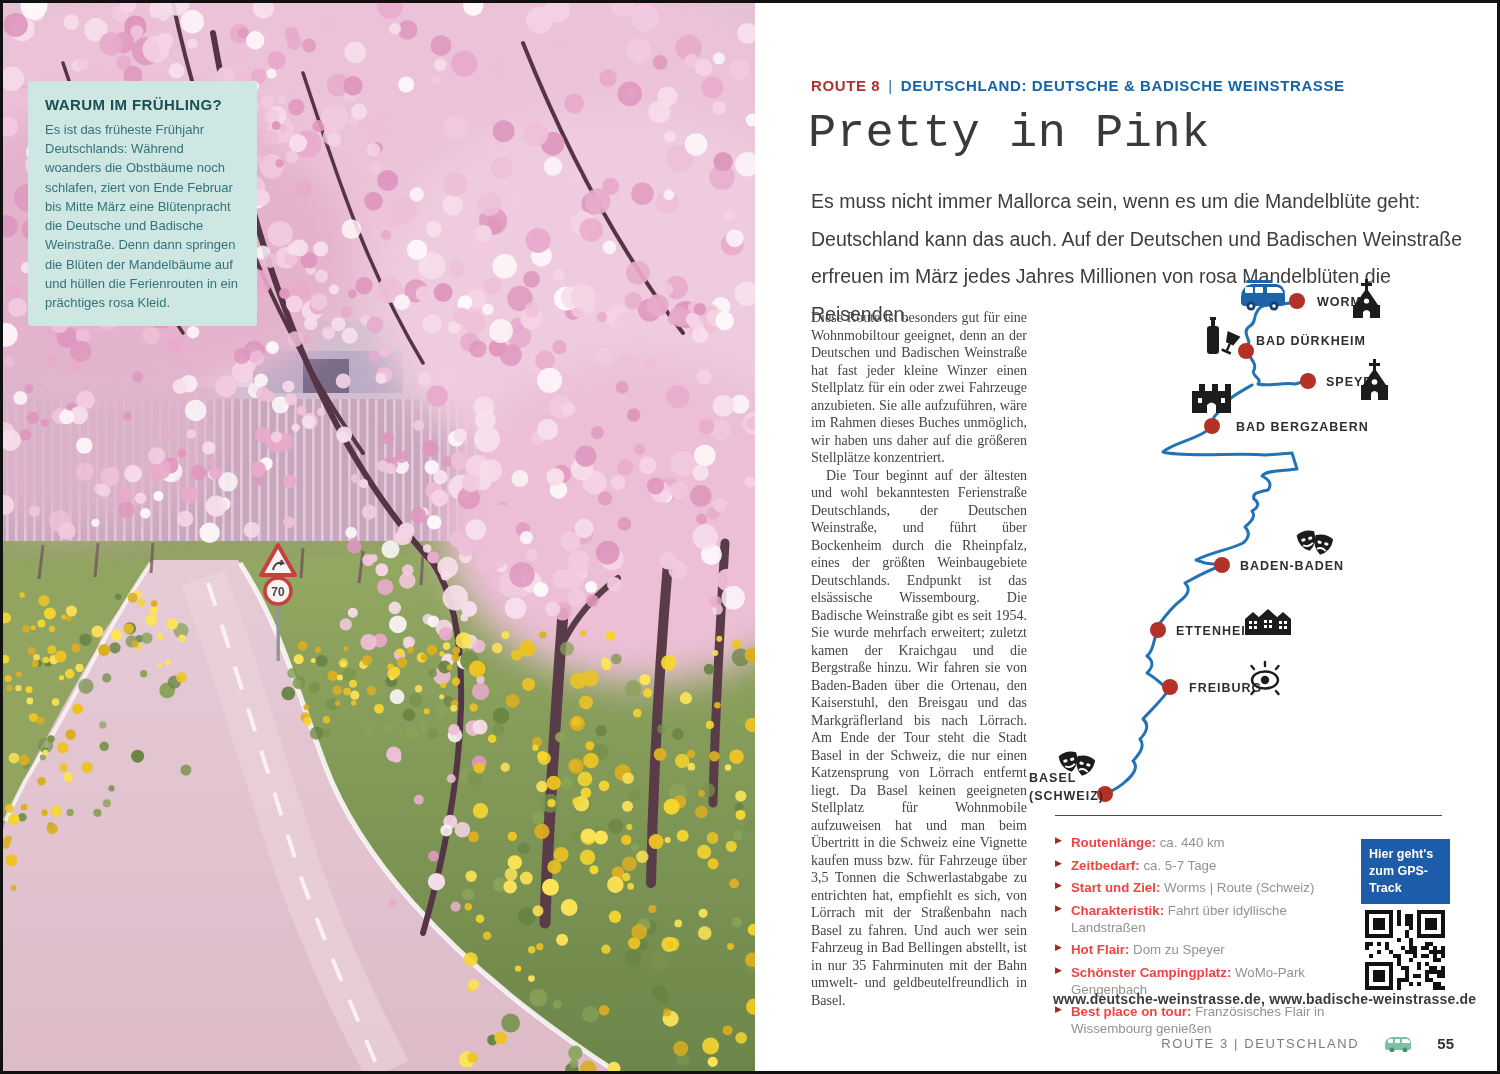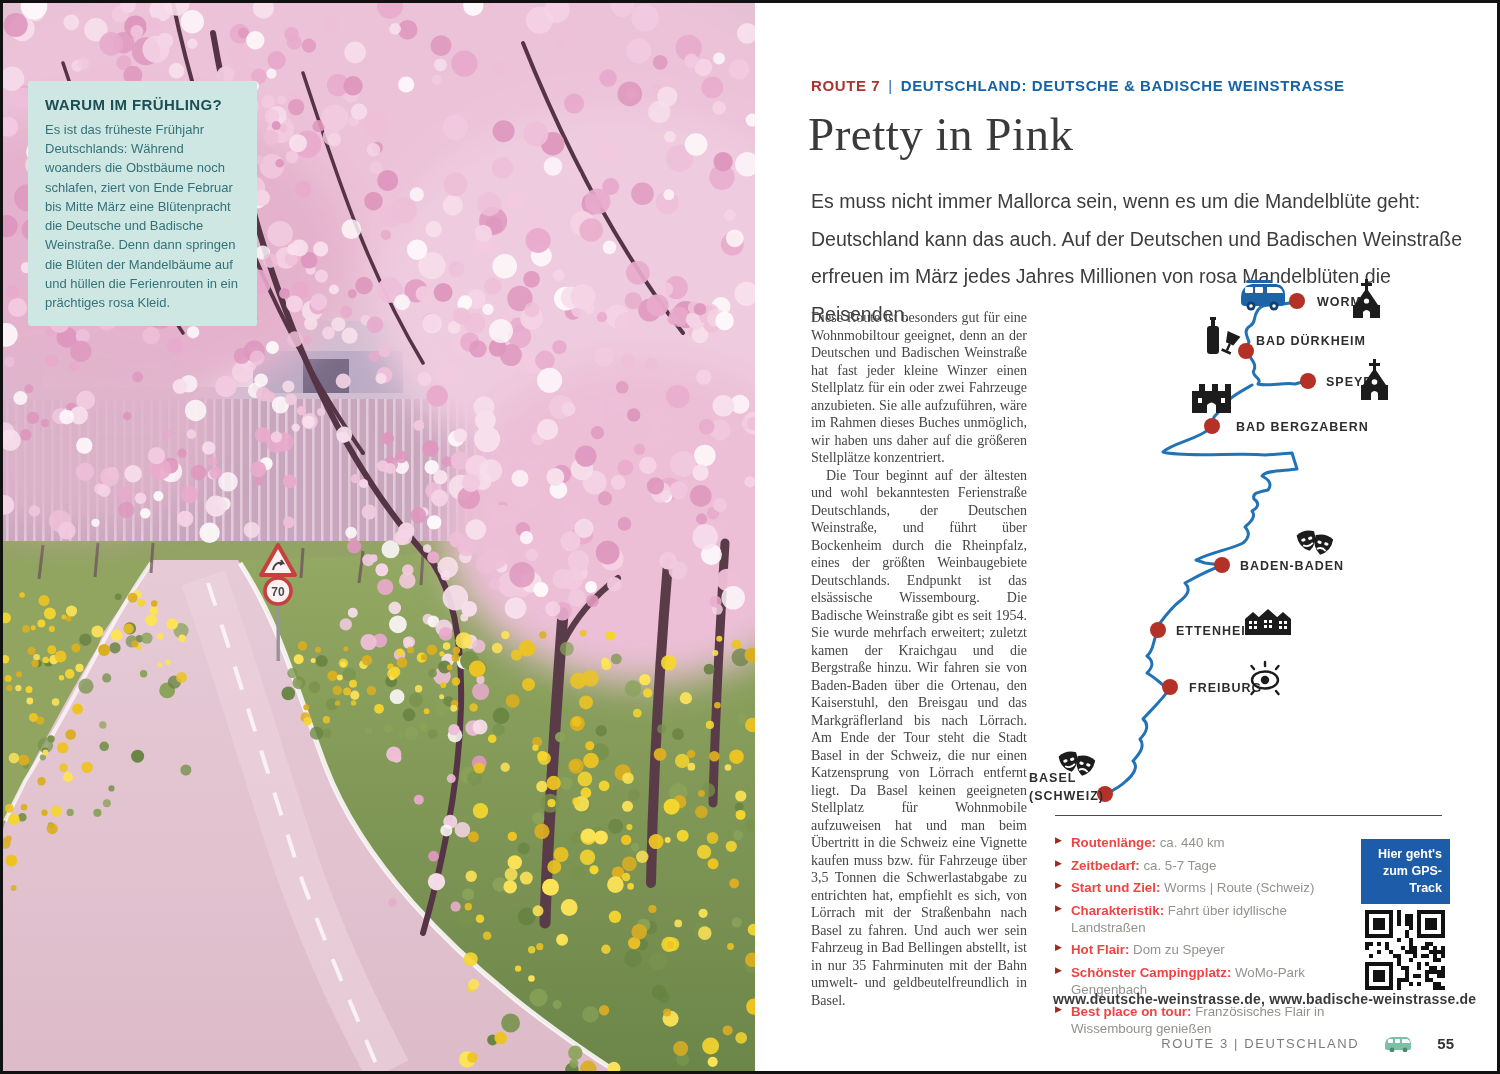--- a/index.html
+++ b/index.html
@@ -7,35 +7,35 @@
   .page-left{position:absolute;left:0;top:0;width:752px;height:1068px;overflow:hidden;}
   .photo{position:absolute;left:0;top:0;width:752px;height:1068px;display:block;}
   .infobox{position:absolute;left:25px;top:78px;width:229px;box-sizing:border-box;padding:15px 17px 14px 17px;background:#cfe7e2;border-radius:3px;}
   .infobox h3{margin:0 0 7px 0;font-size:15px;font-weight:bold;letter-spacing:.4px;color:#1d4d55;}
   .infobox p{margin:0;font-size:13px;line-height:1.48;color:#33727a;}
   .page-right{position:absolute;left:752px;top:0;width:745px;height:1068px;background:#fff;}
   .kicker{position:absolute;left:56px;top:74px;font-size:15px;font-weight:bold;letter-spacing:.6px;}
   .kicker .route{color:#ab3330;}
   .kicker .pipe{color:#2d6ea8;margin:0 8px;font-weight:normal;}
   .kicker .region{color:#1563a8;}
-  .title{position:absolute;left:53px;top:104px;margin:0;font-family:Liberation Serif, serif;font-weight:400;font-size:47px;color:#3a3a3a;letter-spacing:.5px;}
+  .title{position:absolute;left:53px;top:104px;margin:0;font-family:Liberation Mono, monospace;font-weight:400;font-size:47px;color:#3a3a3a;letter-spacing:.5px;}
   .intro{position:absolute;left:56px;top:180px;width:655px;margin:0;font-size:19.5px;line-height:1.93;color:#3d3d3d;}
   .bodycol{position:absolute;left:56px;top:306px;width:216px;font-family:"Liberation Serif",serif;font-size:14px;line-height:17.5px;color:#454545;text-align:justify;hyphens:auto;}
   .bodycol p{margin:0;}
   .bodycol p + p{text-indent:15px;}
   .routemap{position:absolute;left:270px;top:260px;width:450px;height:552px;}
   .maplabel{font-family:"Liberation Sans",sans-serif;font-size:12.5px;font-weight:bold;letter-spacing:1px;fill:#2e2e2e;}
   .sep{position:absolute;left:300px;top:812px;width:387px;height:0;border-top:1.6px solid #4a4a4a;}
   .facts{position:absolute;left:300px;top:831px;width:300px;}
   .fact{position:relative;padding-left:16px;margin-bottom:5.5px;font-size:13.3px;line-height:1.28;}
   .fact .arr{position:absolute;left:0;top:1px;font-size:9px;color:#9c2a1e;}
   .fact b{color:#ef4444;}
   .fact .val{color:#92928e;}
   .gpsbox{position:absolute;left:606px;top:836px;width:89px;}
-  .gpsbox .head{background:#1c5ca8;color:#fff;font-size:12.5px;font-weight:bold;line-height:1.35;padding:7px 8px;text-align:right;}
+  .gpsbox .head{background:#1c5ca8;color:#fff;font-size:12.5px;font-weight:bold;line-height:1.35;padding:7px 8px;}
   .gpsbox svg{display:block;background:#fff;}
   .websites{position:absolute;left:298px;top:988px;font-size:14px;font-weight:bold;color:#3a3a3a;letter-spacing:.2px;}
   .footer{position:absolute;right:46px;top:1031px;display:flex;align-items:center;gap:24px;}
   .footer .flabel{font-size:13px;letter-spacing:1.6px;color:#7c7c7c;}
   .footer .fpage{font-size:15px;font-weight:bold;color:#333;}
 </style>
 </head>
 <body>
 
 <div class="spread">
@@ -1155,21 +1155,21 @@
 
     <div class="infobox">
       <h3>WARUM IM FRÜHLING?</h3>
       <p>Es ist das früheste Frühjahr Deutschlands: Während woanders die Obstbäume noch schlafen, ziert von Ende Februar bis Mitte März eine Blütenpracht die Deutsche und Badische Weinstraße. Denn dann springen die Blüten der Mandelbäume auf und hüllen die Ferienrouten in ein prächtiges rosa Kleid.</p>
     </div>
   </div>
 
   <div class="page-right">
 
     <div class="kicker">
-      <span class="route">ROUTE 7</span><span class="pipe">|</span><span class="region">DEUTSCHLAND: DEUTSCHE &amp; BADISCHE WEINSTRASSE</span>
+      <span class="route">ROUTE 8</span><span class="pipe">|</span><span class="region">DEUTSCHLAND: DEUTSCHE &amp; BADISCHE WEINSTRASSE</span>
     </div>
 
     <h1 class="title">Pretty in Pink</h1>
 
     <p class="intro">Es muss nicht immer Mallorca sein, wenn es um die Mandelblüte geht: Deutschland kann das auch. Auf der Deutschen und Badischen Weinstraße erfreuen im März jedes Jahres Millionen von rosa Mandelblüten die Reisenden.</p>
 
     <div class="bodycol">
       <p>Diese Route ist besonders gut für eine Wohnmobiltour geeignet, denn an der Deutschen und Badischen Weinstraße hat fast jeder kleine Winzer einen Stellplatz für ein oder zwei Fahrzeuge anzubieten. Sie alle aufzuführen, wäre im Rahmen dieses Buches unmöglich, wir haben uns daher auf die größeren Stellplätze konzentriert.</p>
       <p>Die Tour beginnt auf der ältesten und wohl bekanntesten Ferienstraße Deutschlands, der Deutschen Weinstraße, und führt über Bockenheim durch die Rheinpfalz, eines der größten Weinbaugebiete Deutschlands. Endpunkt ist das elsässische Wissembourg. Die Badische Weinstraße gibt es seit 1954. Sie wurde mehrfach erweitert; zuletzt kamen der Kraichgau und die Bergstraße hinzu. Wir fahren sie von Baden-Baden über die Ortenau, den Kaiserstuhl, den Breisgau und das Markgräflerland bis nach Lörrach. Am Ende der Tour steht die Stadt Basel in der Schweiz, die nur einen Katzensprung von Lörrach entfernt liegt. Da Basel keinen geeigneten Stellplatz für Wohnmobile aufzuweisen hat und man beim Übertritt in die Schweiz eine Vignette kaufen muss bzw. für Fahrzeuge über 3,5 Tonnen die Schwerlastabgabe zu entrichten hat, empfiehlt es sich, von Lörrach mit der Straßenbahn nach Basel zu fahren. Und auch wer sein Fahrzeug in Bad Bellingen abstellt, ist in nur 35 Fahrminuten mit der Bahn umwelt- und geldbeutelfreundlich in Basel.</p>
     </div>

